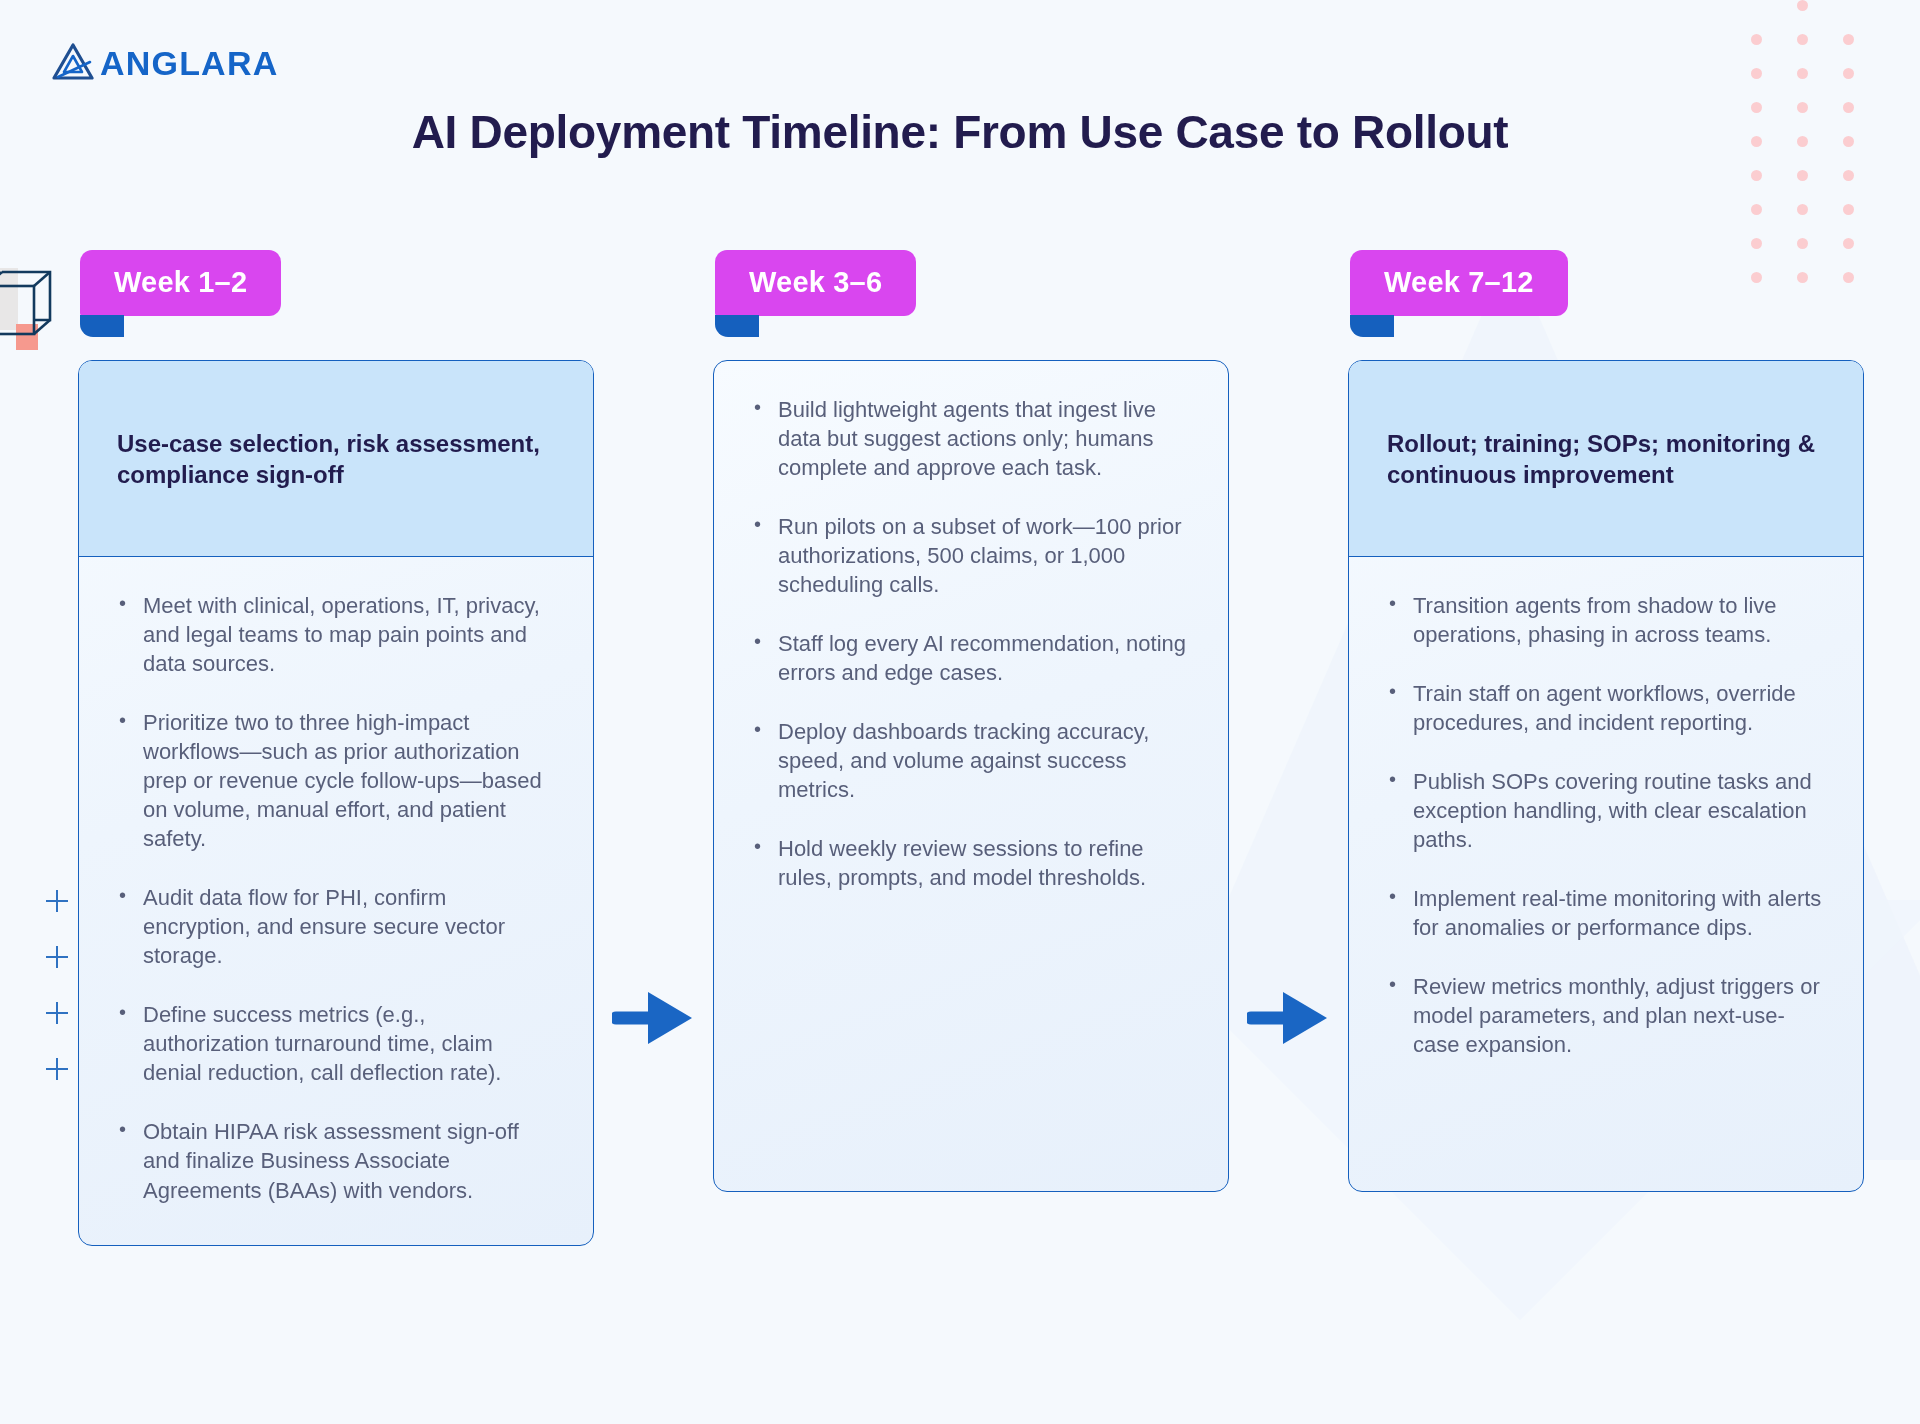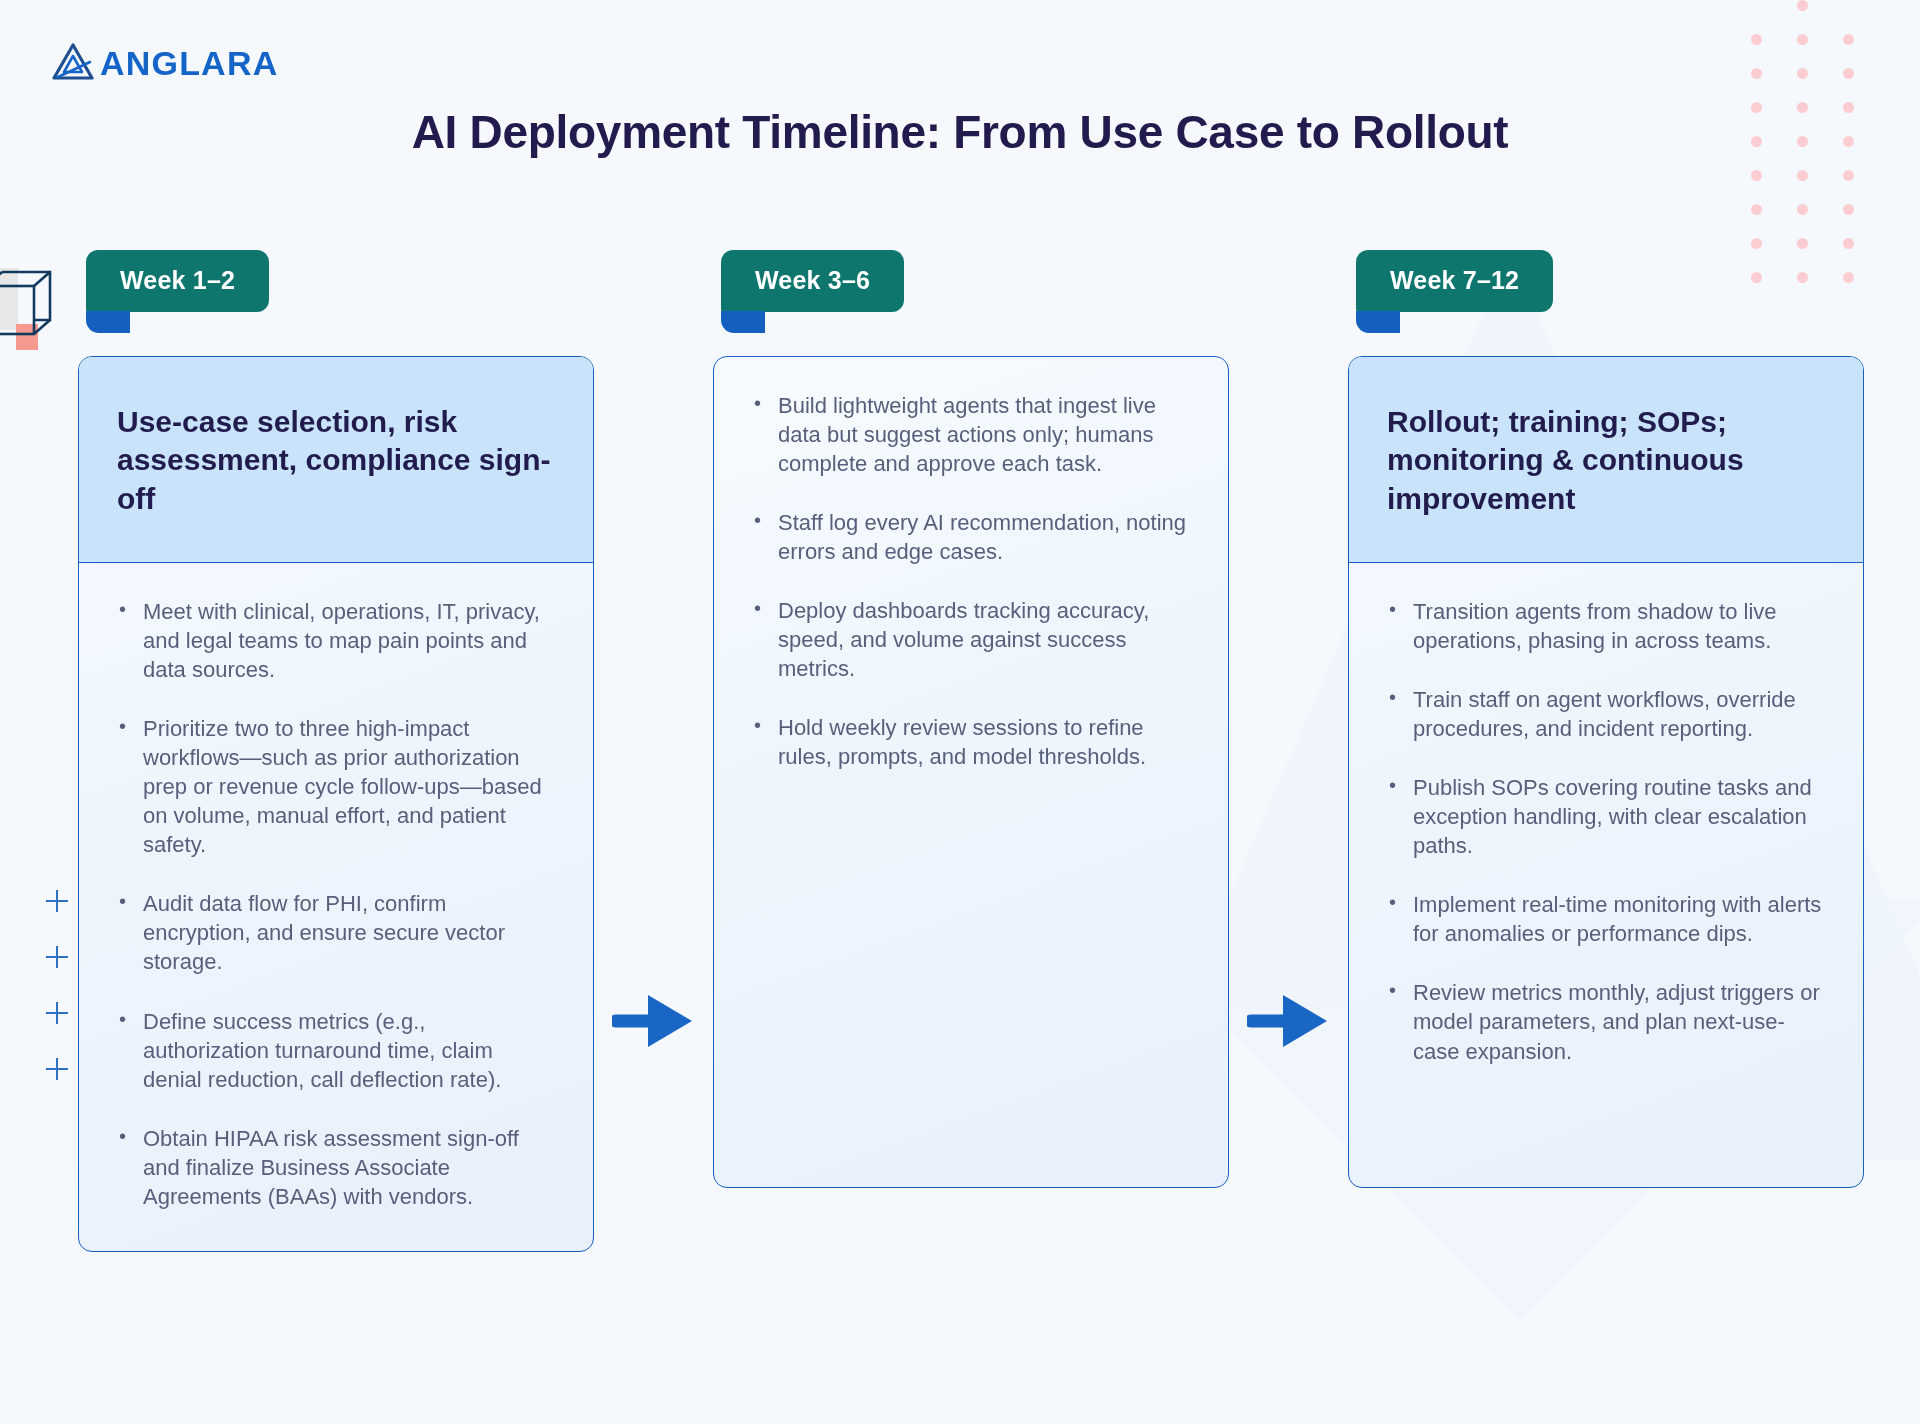--- a/index.html
+++ b/index.html
@@ -127,28 +127,28 @@
     width: 1786px;
     display: flex;
     align-items: flex-start;
   }
 
   .stage { width: 516px; flex: 0 0 516px; position: relative; }
 
   .badge {
     position: relative;
     display: inline-block;
-    background: #0f766e;
+    background: #d946ef;
     color: #ffffff;
-    font-size: 25px;
+    font-size: 29px;
     font-weight: 700;
     letter-spacing: .2px;
     padding: 16px 34px 17px 34px;
     border-radius: 12px 12px 12px 3px;
-    margin-left: 8px;
+    margin-left: 2px;
   }
   .badge::after {
     content: "";
     position: absolute;
     left: 0px; bottom: -21px;
     width: 44px; height: 22px;
     background: #1560be;
     border-radius: 0 0 0 13px;
   }
 
@@ -163,21 +163,21 @@
 
   .card-head {
     background: #c9e4fa;
     border-bottom: 1.4px solid #1560be;
     padding: 46px 38px 44px 38px;
     min-height: 196px;
     display: flex;
     align-items: center;
   }
   .card-head-text {
-    font-size: 30px;
+    font-size: 24px;
     font-weight: 700;
     line-height: 1.28;
     color: #221c4e;
   }
 
   .card-body { padding: 34px 40px 40px 34px; }
 
   .bullets { list-style: none; }
   .bullet {
     position: relative;
@@ -308,20 +308,21 @@
         </svg>
       </span>
     </div>
 
     <div class="stage">
       <div class="badge">Week 3–6</div>
       <div class="card">
         <div class="card-body">
           <ul class="bullets">
             <li class="bullet">Build lightweight agents that ingest live data but suggest actions only; humans complete and approve each task.</li>
+            <li class="bullet">Run pilots on a subset of work—100 prior authorizations, 500 claims, or 1,000 scheduling calls.</li>
             <li class="bullet">Staff log every AI recommendation, noting errors and edge cases.</li>
             <li class="bullet">Deploy dashboards tracking accuracy, speed, and volume against success metrics.</li>
             <li class="bullet">Hold weekly review sessions to refine rules, prompts, and model thresholds.</li>
           </ul>
         </div>
       </div>
     </div>
 
     <div class="connector">
       <span>

